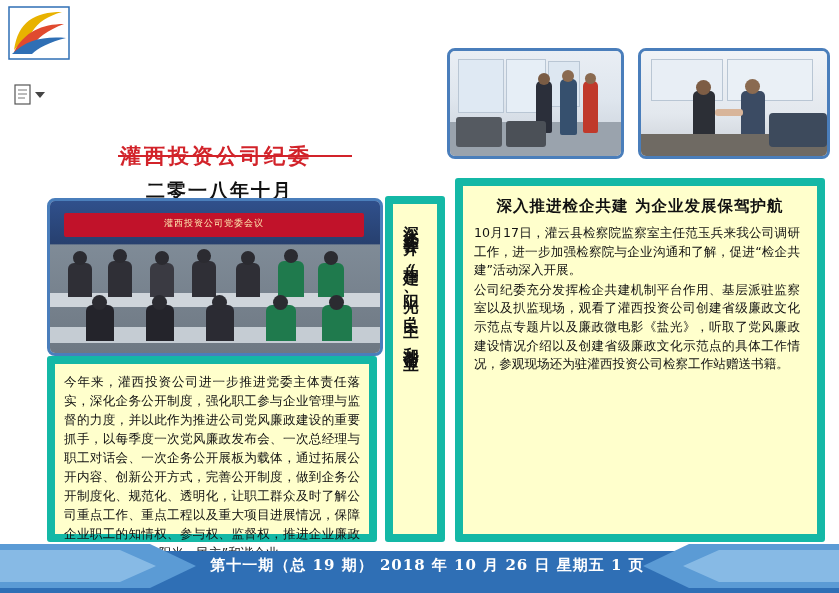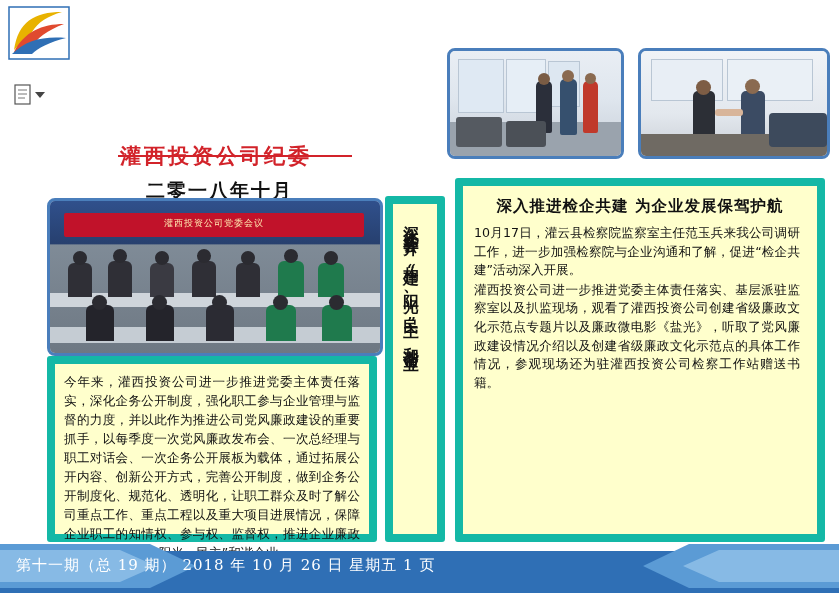--- a/index.html
+++ b/index.html
@@ -112,22 +112,22 @@
     text-align:center;font-size:15.5px;font-weight:bold;color:#111;
     font-family:"DejaVu Serif","Liberation Serif",serif;
     letter-spacing:1px;margin-bottom:7px;
   }
   .box-right p{
     margin:0 6px 1px 0;font-size:12.6px;line-height:18.6px;color:#111;text-align:justify;
   }
   
   .ribbon-wrap{position:absolute;left:0;top:542px;width:839px;height:51px;}
   .ribbon-text{
-    position:absolute;left:0;right:0;top:14px;text-align:left;
-    color:#ffffff;font-weight:normal;font-size:15px;letter-spacing:1px;
+    position:absolute;left:0;right:0;top:14px;text-align:center;
+    color:#ffffff;font-weight:bold;font-size:15px;letter-spacing:1px;
     font-family:"DejaVu Serif","Liberation Serif",serif;
     padding-left:16px;
   }
 </style>
 </head>
 <body>
 
 <div class="page">
 
   <div class="logo">
@@ -227,21 +227,21 @@
     <p>今年来，灌西投资公司进一步推进党委主体责任落实，深化企务公开制度，强化职工参与企业管理与监督的力度，并以此作为推进公司党风廉政建设的重要抓手，以每季度一次党风廉政发布会、一次总经理与职工对话会、一次企务公开展板为载体，通过拓展公开内容、创新公开方式，完善公开制度，做到企务公开制度化、规范化、透明化，让职工群众及时了解公司重点工作、重点工程以及重大项目进展情况，保障企业职工的知情权、参与权、监督权，推进企业廉政建设，努力构建“阳光、民主”和谐企业。</p>
   </div>
 
   <div class="box box-vert">
     <div class="vert-text">深化企务公开  构建“阳光、民主”和谐企业</div>
   </div>
 
   <div class="box box-right">
     <div class="headline">深入推进检企共建    为企业发展保驾护航</div>
     <p>10月17日，灌云县检察院监察室主任范玉兵来我公司调研工作，进一步加强检察院与企业沟通和了解，促进“检企共建”活动深入开展。</p>
-    <p>灌西投资公司进一步推进党委主体责任落实、基层派驻监察室以及扒监现场，观看了灌西投资公司创建省级廉政文化示范点专题片以及廉政微电影《盐光》，听取了党风廉政建设情况介绍以及创建省级廉政文化示范点的具体工作情况，参观现场还为驻灌西投资公司检察工作站赠送书籍。</p>
+    <p>公司纪委充分发挥检企共建机制平台作用、基层派驻监察室以及扒监现场，观看了灌西投资公司创建省级廉政文化示范点专题片以及廉政微电影《盐光》，听取了党风廉政建设情况介绍以及创建省级廉政文化示范点的具体工作情况，参观现场还为驻灌西投资公司检察工作站赠送书籍。</p>
   </div>
 
   <div class="ribbon-wrap">
     <svg width="839" height="51" viewBox="0 0 839 51" style="position:absolute;left:0;top:0;">
       <rect x="0" y="9" width="839" height="42" fill="#2f6fb5"></rect>
       <polygon points="0,2 150,2 196,24 150,46 0,46" fill="#5b9bd5"></polygon>
       <polygon points="839,2 689,2 643,24 689,46 839,46" fill="#5b9bd5"></polygon>
       <polygon points="0,8 120,8 156,24 120,40 0,40" fill="#8fc0e8" opacity="0.85"></polygon>
       <polygon points="839,8 719,8 683,24 719,40 839,40" fill="#8fc0e8" opacity="0.85"></polygon>
       <rect x="196" y="9" width="447" height="42" fill="#2f6fb5"></rect>

